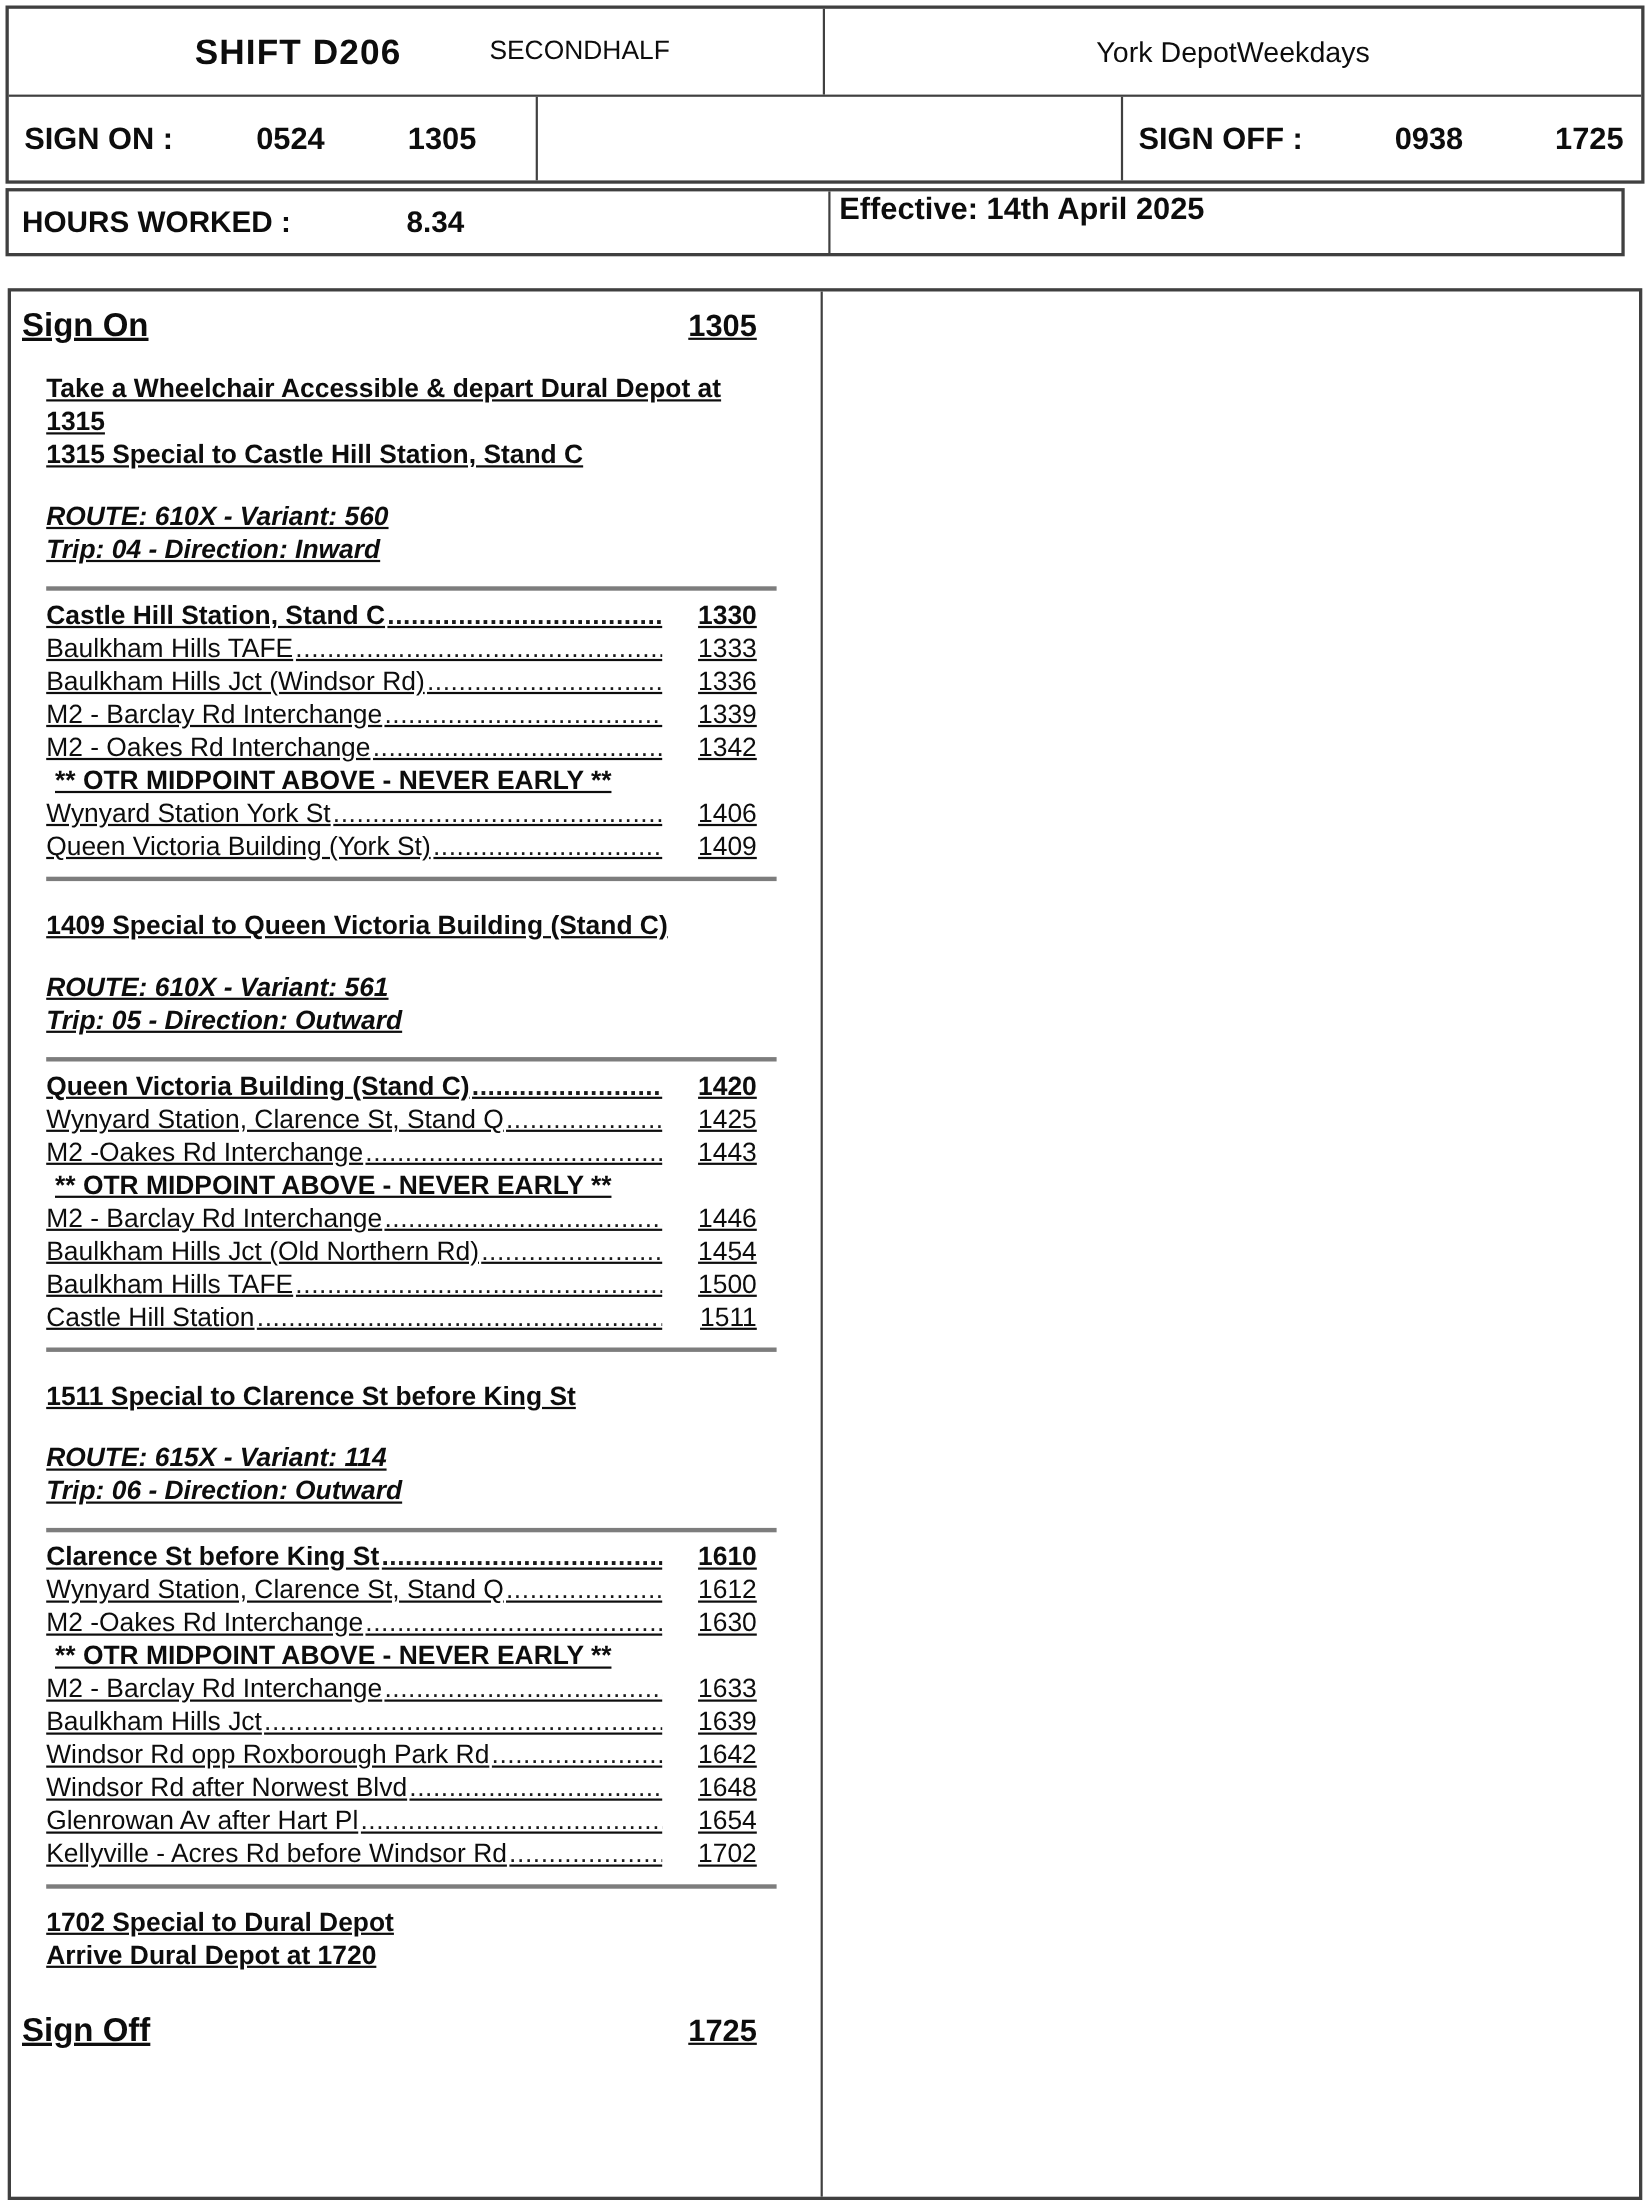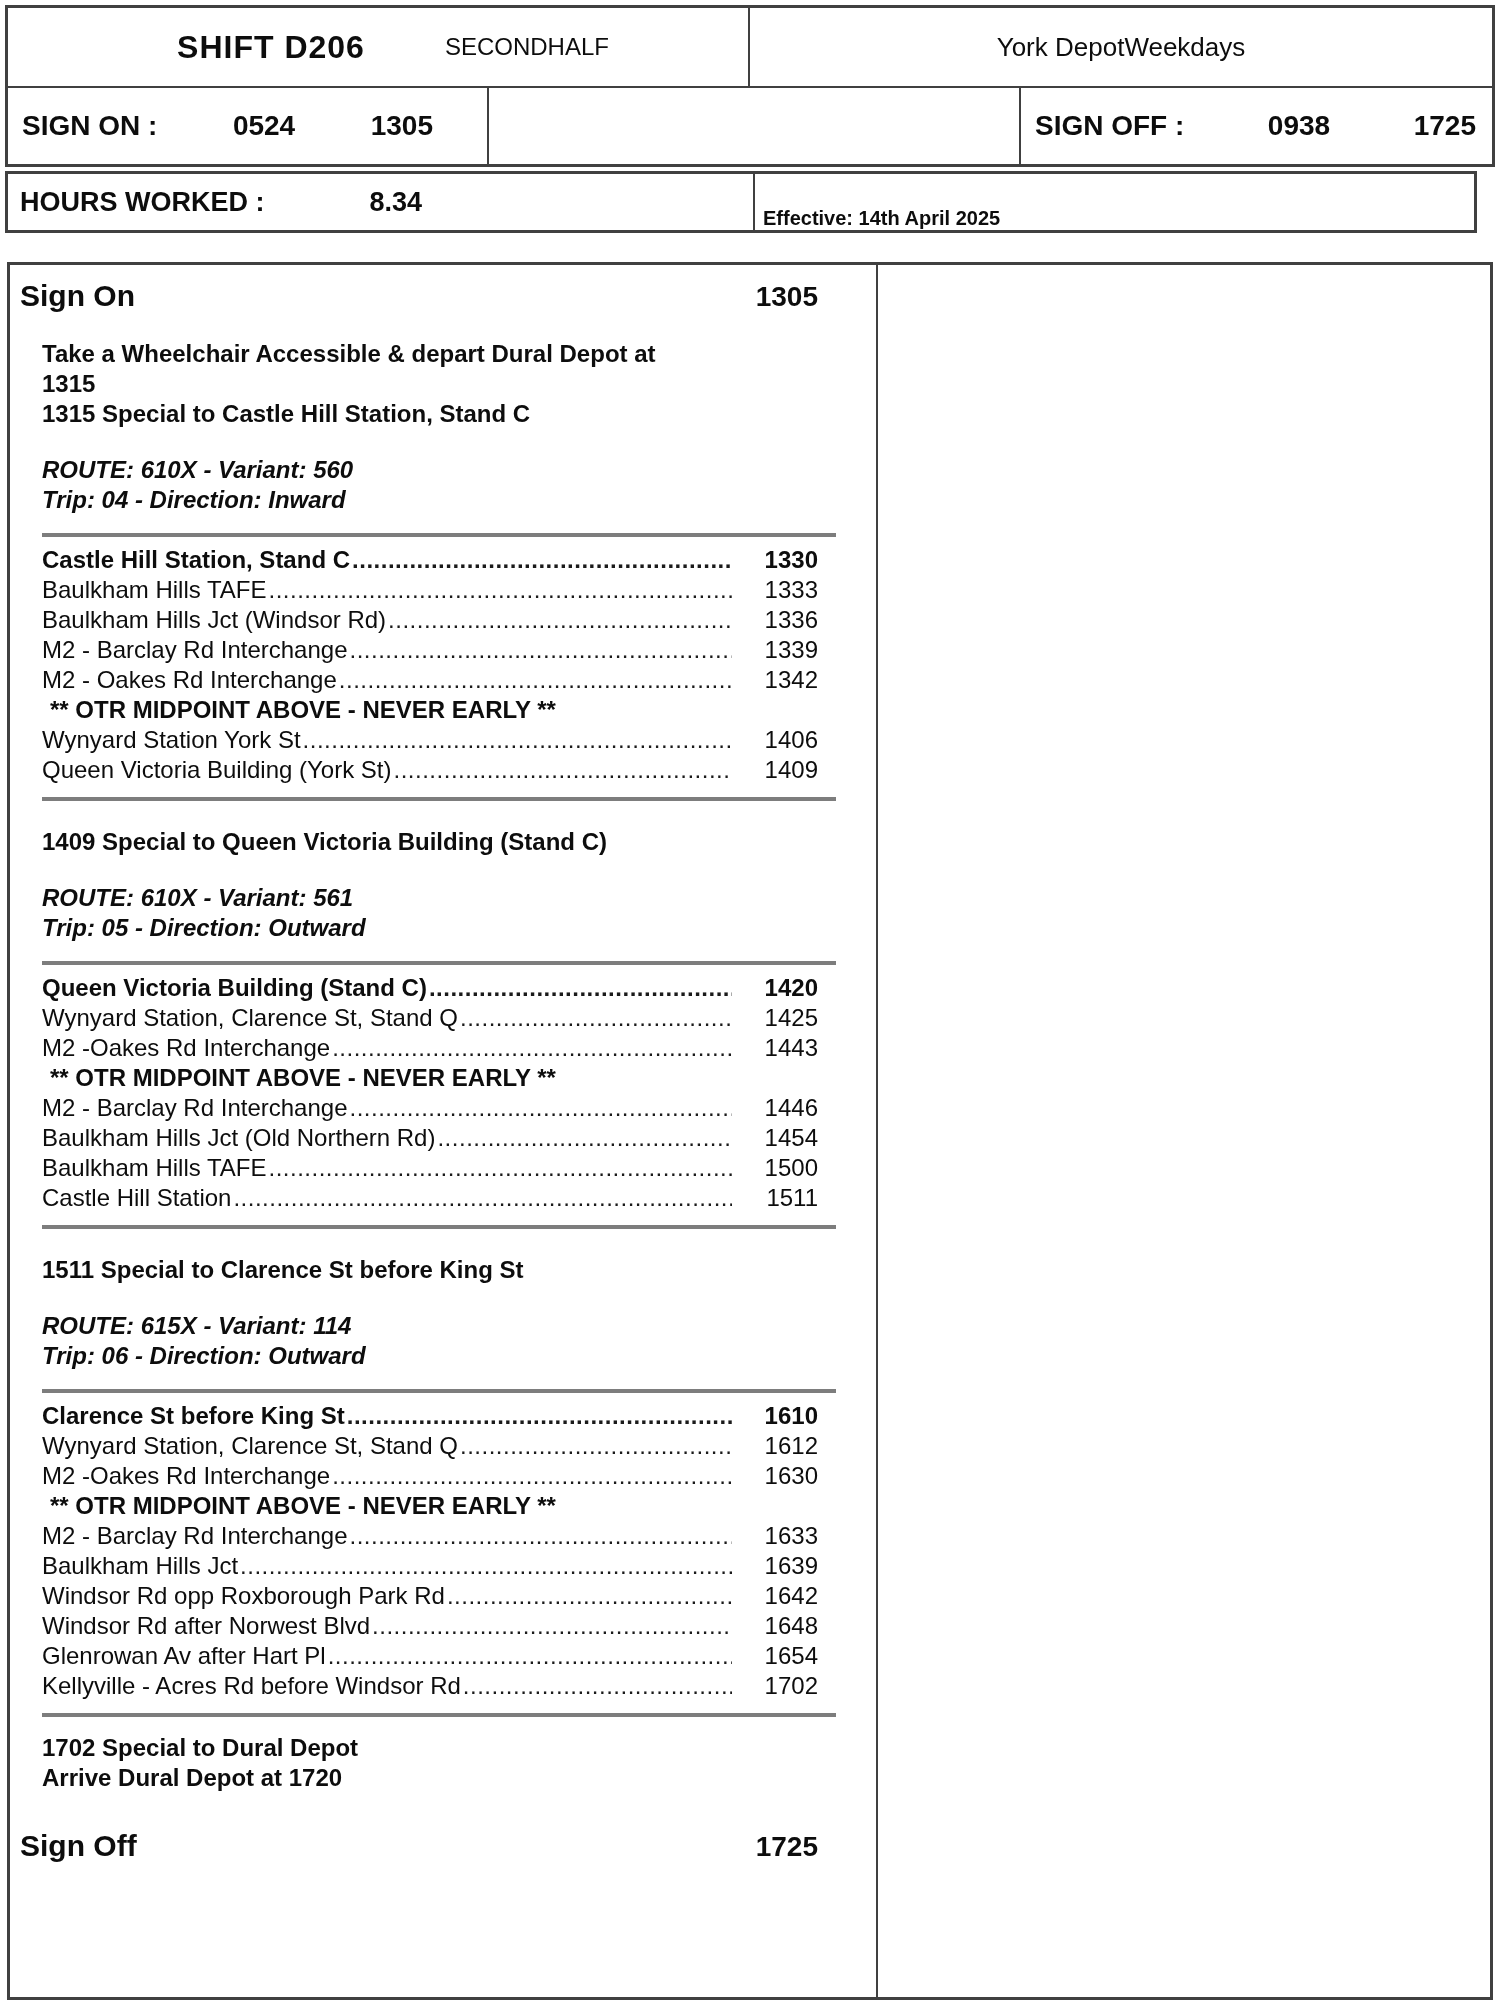--- a/index.html
+++ b/index.html
@@ -26,27 +26,27 @@
   .c-mid { width:530px; border-right:2px solid #404040; }
   .c-signoff { flex:1; padding:0 16px 0 14px; }
   .signcell { display:flex; align-items:center; justify-content:space-between;
               font-size:28px; font-weight:bold; box-sizing:border-box; }
 
   
   #hoursbox { top:171px; left:5px; right:23px; height:62px; display:flex; }
   .c-hours { width:747px; border-right:2px solid #404040; display:flex; align-items:center;
              padding-left:12px; font-size:27px; font-weight:bold; box-sizing:border-box; }
   .hours-val { margin-left:105px; }
-  .c-eff { flex:1; display:flex; align-items:flex-end; padding-left:8px;
-           font-size:20px; font-weight:bold; }
+  .c-eff { flex:1; display:flex; align-items:flex-start; padding-left:8px;
+           font-size:28px; font-weight:bold; }
 
   
   #dutybox { top:262px; left:7px; right:7px; bottom:0; display:flex; }
-  #leftcol { width:868px; border-right:2px solid #404040; box-sizing:border-box;
-             padding:14px 14px 12px 10px; font-size:24px; font-weight:normal; }
+  #leftcol { width:738px; border-right:2px solid #404040; box-sizing:border-box;
+             padding:14px 14px 12px 10px; font-size:24px; font-weight:normal;text-decoration:underline; }
   #rightcol { flex:1; }
 
   .duty-row { display:flex; justify-content:space-between; align-items:baseline;
               font-weight:bold; margin-right:30px; }
   .duty-row .lbl { font-size:30px; }
   .duty-row .tm2 { font-size:28px; padding-right:14px; }
   .signoff-row { margin-top:36px; }
 
   .intro { margin:26px 0 0 22px; line-height:30px; font-weight:bold; }
   .route { margin:26px 0 0 22px; line-height:30px; font-weight:bold; font-style:italic; }

